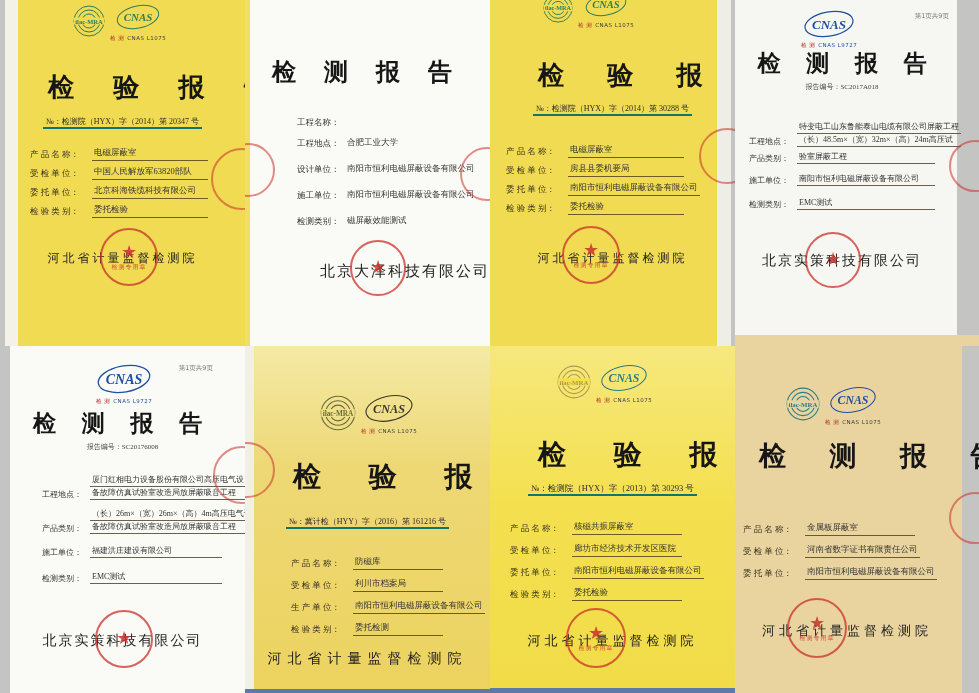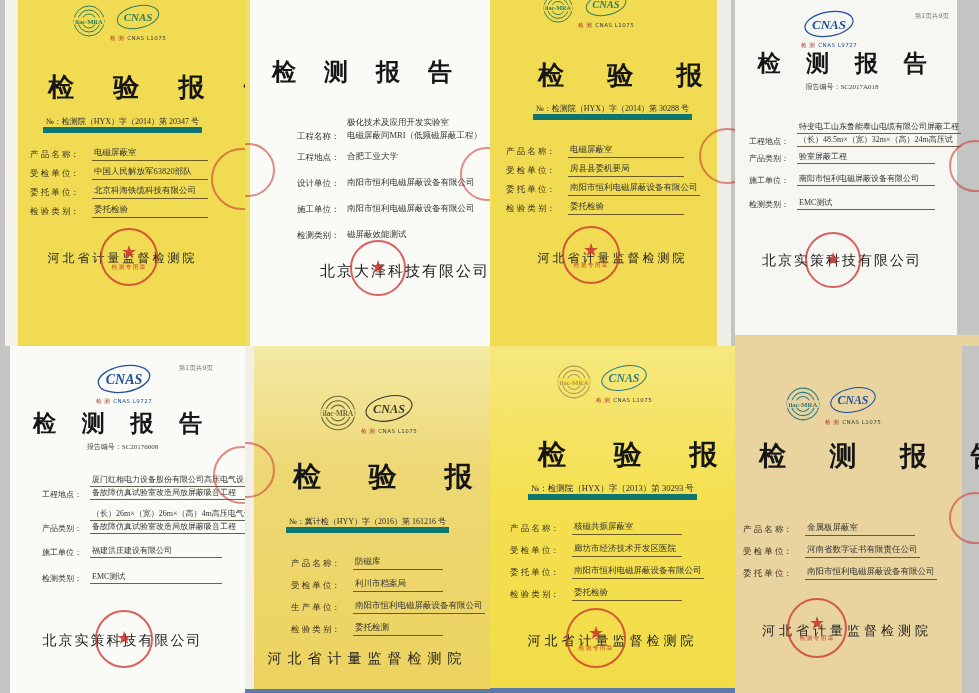--- a/index.html
+++ b/index.html
@@ -5,21 +5,21 @@
   html,body{margin:0;padding:0;background:#9a9a9a;}
   .collage{position:relative;width:979px;height:693px;margin:0;display:grid;
     grid-template-columns:245px 245px 245px 244px;grid-template-rows:346px 347px;
     background:#ffffff;font-family:"Liberation Serif","DejaVu Serif",serif;color:#222;}
   .doc{position:relative;overflow:hidden;}
   .abs{position:absolute;}
   .title{position:absolute;left:0;right:0;text-align:center;font-weight:bold;color:#161616;white-space:nowrap;}
   .hei{font-family:Liberation Sans, sans-serif;padding-left:48px;}
   .song{font-family:"Liberation Serif","DejaVu Serif",serif;}
   .noline{position:absolute;left:0;right:0;text-align:center;color:#2c2c2c;}
-  .noline span{border-bottom:6px solid #0f766e;padding:0 3px 1px;}
+  .noline span{border-bottom:2px solid #0f766e;padding:0 3px 1px;}
   .fields{position:absolute;}
   .frow{display:flex;align-items:flex-end;white-space:nowrap;}
   .flabel{flex:none;color:#3a3320;}
   .fvalue{flex:1;color:#333;padding:0 2px 1px;}
   .ul .fvalue{border-bottom:1px solid #6b5b26;}
   .two{flex:1;}
   .two span{display:block;padding:0 2px 1px;}
   .ul2 .two span{border-bottom:1px solid #6b6050;}
   .issuer{position:absolute;left:0;right:0;text-align:center;font-weight:normal;color:#222;white-space:nowrap;}
   .stamp{position:absolute;border:2px solid rgba(201,48,42,.75);border-radius:50%;
@@ -91,24 +91,20 @@
       </div>
     <div class="arc" style="right:-28px;top:148px;width:58px;height:58px;"></div>
   </div>
 
   <div class="doc" style="background:var(--paper-white);">
     <div class="abs" style="left:0;top:0;bottom:0;width:5px;background:var(--paper-yellow);opacity:.9;"></div>
     <div class="title song" style="top:56px;font-size:24px;letter-spacing:11px;">检 测 报 告</div>
     <div class="fields" style="left:52px;top:117px;width:170px;font-size:8.5px;color:#333;">
       <div class="frow" style="margin-bottom:8px;">
           <span class="flabel" style="width:48px;color:#333;">工程名称：</span>
-          <span class="two">
-            <span>极化技术及应用开发实验室</span>
-            <span>电磁屏蔽间MRI（低频磁屏蔽工程）</span>
-          </span>
         </div>
       <div class="frow" style="margin-bottom:13px;">
           <span class="flabel" style="width:48px;color:#333;">工程地点：</span>
           <span class="fvalue">合肥工业大学</span>
         </div>
       <div class="frow" style="margin-bottom:13px;">
           <span class="flabel" style="width:48px;color:#333;">设计单位：</span>
           <span class="fvalue">南阳市恒利电磁屏蔽设备有限公司</span>
         </div>
       <div class="frow" style="margin-bottom:13px;">

